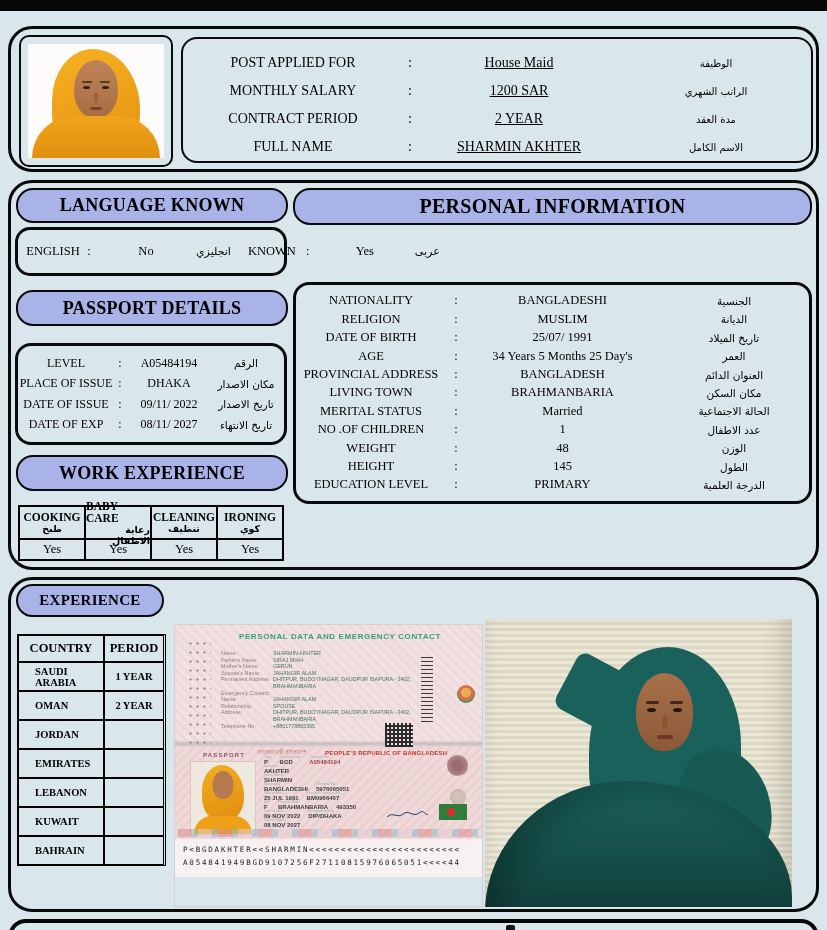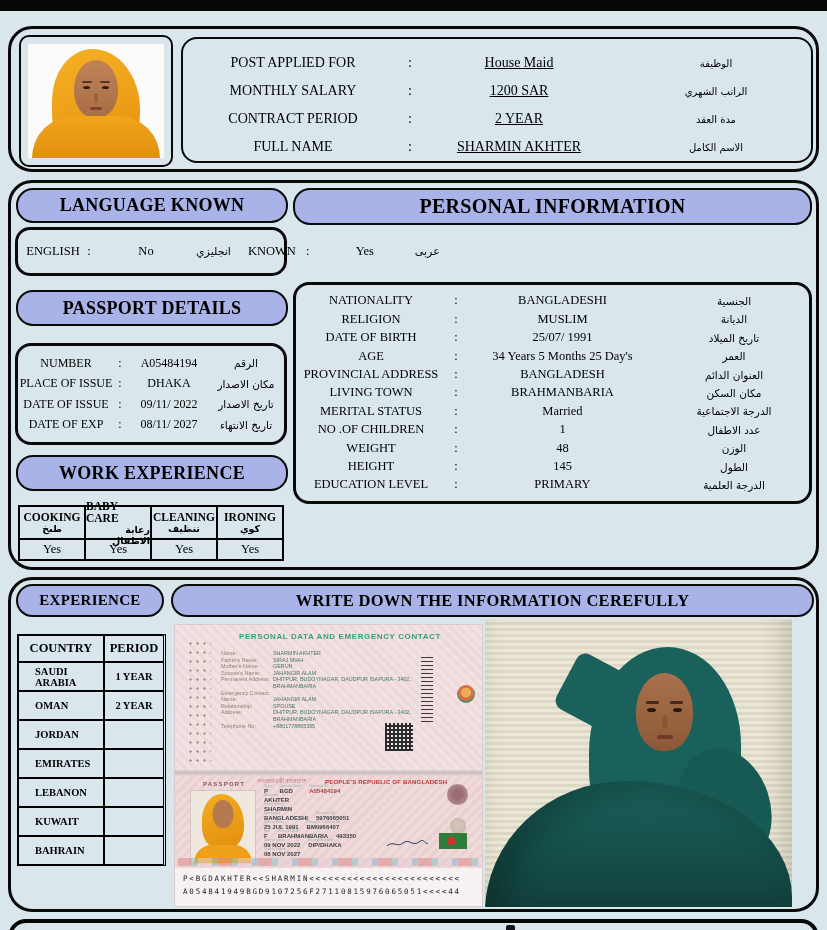--- a/index.html
+++ b/index.html
@@ -101,21 +101,21 @@
   .exp-hrow > div { border:1px solid #000; display:flex; align-items:center; justify-content:center;
                     font-weight:bold; font-size:12.5px; }
   .exp-row { display:grid; grid-template-columns:86px 60px; height:29px; }
   .exp-row .c { border:1px solid #000; display:flex; align-items:center;
                 font-weight:bold; font-size:10.5px; padding-left:16px; }
   .exp-row .p { border:1px solid #000; display:flex; align-items:center; justify-content:center;
                 font-weight:bold; font-size:10.5px; }
 
   
   #scan { position:absolute; left:164px; top:45px; width:307px; height:281px; box-shadow:0 0 0 1px #d8cccc; }
-  #scan-p1 { position:relative; width:100%; height:145px; background:#f2e1e1;
+  #scan-p1 { position:relative; width:100%; height:116px; background:#f2e1e1;
              background-image:repeating-linear-gradient(45deg, rgba(214,166,176,.14) 0 3px, transparent 3px 7px); }
   .braille { position:absolute; left:12px; top:14px; width:24px; height:124px; opacity:.8;
              background-image:radial-gradient(#9d8f82 1px, transparent 1.3px); background-size:7px 9px; }
   .p1-title { position:absolute; left:64px; top:7px; color:#35a07c; font-weight:bold;
               font-size:8px; letter-spacing:.6px; filter:blur(.3px); }
   .p1-fields { position:absolute; left:46px; top:25px; width:200px; font-size:5.4px;
                line-height:6.6px; filter:blur(.35px); }
   .p1-row { display:flex; }
   .p1l { width:52px; color:#8d8278; flex-shrink:0; }
   .p1v { flex:1; color:#46776d; }
@@ -262,21 +262,21 @@
         <span class="ara ar">عربى</span>
       </div>
     </div>
 
   <div id="pass-pill" class="pill">
     <span>PASSPORT DETAILS</span>
   </div>
   <div id="pass-box">
 
       <div class="pass-row">
-        <span class="lbl">NUMBER</span>
+        <span class="lbl">LEVEL</span>
         <span class="col">:</span>
         <span class="val">A05484194</span>
         <span class="ara ar">الرقم</span>
       </div>
 
       <div class="pass-row">
         <span class="lbl">PLACE OF ISSUE</span>
         <span class="col">:</span>
         <span class="val">DHAKA</span>
         <span class="ara ar">مكان الاصدار</span>
@@ -379,21 +379,21 @@
         <span class="lbl">LIVING TOWN</span>
         <span class="col">:</span>
         <span class="val">BRAHMANBARIA</span>
         <span class="ara ar">مكان السكن</span>
       </div>
 
       <div class="pers-row">
         <span class="lbl">MERITAL STATUS</span>
         <span class="col">:</span>
         <span class="val">Married</span>
-        <span class="ara ar">الدرجة الاجتماعية</span>
+        <span class="ara ar">الحالة الاجتماعية</span>
       </div>
 
       <div class="pers-row">
         <span class="lbl">NO .OF CHILDREN</span>
         <span class="col">:</span>
         <span class="val">1</span>
         <span class="ara ar">عدد الاطفال</span>
       </div>
 
       <div class="pers-row">
@@ -416,23 +416,20 @@
         <span class="val">PRIMARY</span>
         <span class="ara ar">الدرجة العلمية</span>
       </div>
     </div>
 </div>
 
 <div id="bottom-section" class="section">
 
   <div id="exp-pill" class="pill">
     <span>EXPERIENCE</span>
-  </div>
-  <div id="write-pill" class="pill">
-    <span>WRITE DOWN THE INFORMATION CEREFULLY</span>
   </div>
 
   <div id="exp-table">
     <div class="exp-hrow">
       <div>COUNTRY</div>
       <div>PERIOD</div>
     </div>
     <div>
 
         <div class="exp-row">

